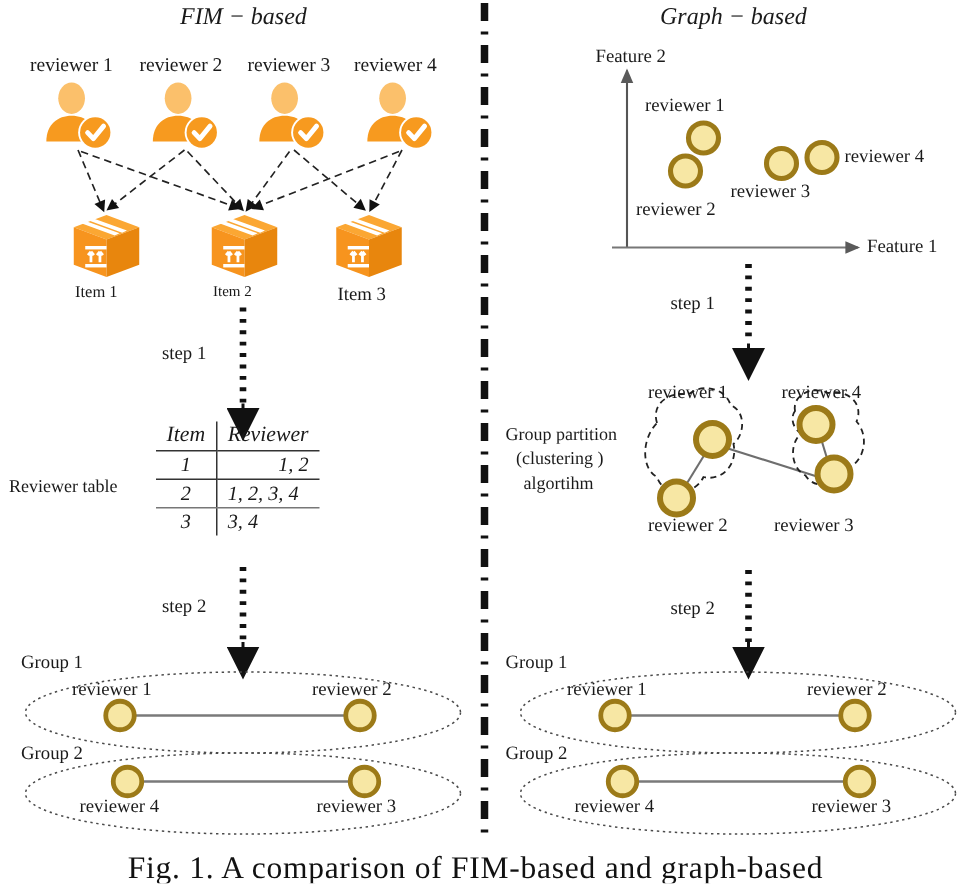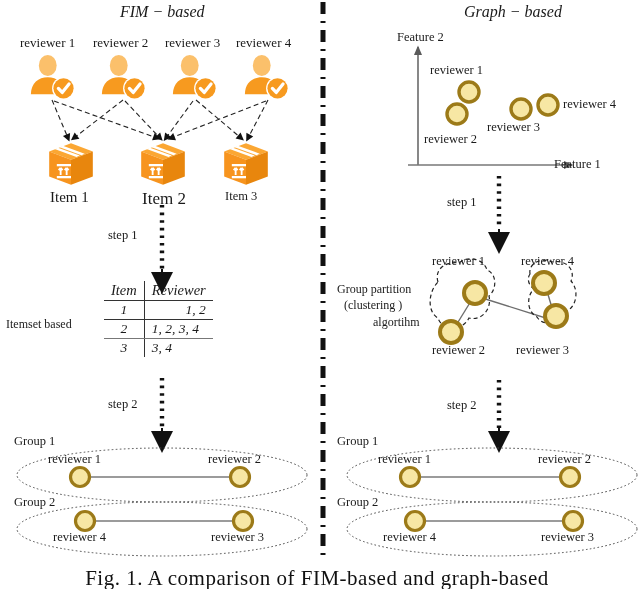--- a/index.html
+++ b/index.html
@@ -18,21 +18,21 @@
   .tbl th{font-size:14.5px;}
   .tbl .c1{text-align:center;}
   .tbl .c2{text-align:left;}
 </style>
 </head>
 <body>
 
 <div id="fig">
 
   <div class="lbl panel-title" style="left:120px;top:4px;">FIM − based</div>
-  <div class="lbl panel-title" style="left:464px;top:4px;font-style:italic;">Graph − based</div>
+  <div class="lbl panel-title" style="left:440px;top:4px;font-style:italic;">Graph − based</div>
 
   <svg width="640" height="589" viewBox="0 0 640 589">
     <defs>
       <marker id="arrHead" markerWidth="9" markerHeight="9" refX="4.5" refY="4.5" orient="auto">
           <path d="M1,1 L8,4.5 L1,8 Z" fill="#111"></path>
         </marker>
       <marker id="arrThin" markerWidth="8" markerHeight="8" refX="6" refY="4" orient="auto">
           <path d="M0,1 L7,4 L0,7 Z" fill="#5a5a5a"></path>
         </marker>
       <marker id="arrFat" markerWidth="12" markerHeight="11" refX="2" refY="5.5" orient="auto">
@@ -165,28 +165,28 @@
       <circle cx="415" cy="521" r="9.5" fill="#F7E7A4" stroke="#9C7A18" stroke-width="3.2"></circle>
       <circle cx="573" cy="521" r="9.5" fill="#F7E7A4" stroke="#9C7A18" stroke-width="3.2"></circle>
     </g>
   </svg>
 
   <div class="lbl" style="left:20px;top:36px;font-size:13px;">reviewer 1</div>
   <div class="lbl" style="left:93px;top:36px;font-size:13px;">reviewer 2</div>
   <div class="lbl" style="left:165px;top:36px;font-size:13px;">reviewer 3</div>
   <div class="lbl" style="left:236px;top:36px;font-size:13px;">reviewer 4</div>
 
-  <div class="lbl" style="left:50px;top:190px;font-size:15px;">Item 1</div>
-  <div class="lbl" style="left:142px;top:190px;font-size:17px;">Item 2</div>
+  <div class="lbl" style="left:50px;top:190px;font-size:11px;">Item 1</div>
+  <div class="lbl" style="left:142px;top:190px;font-size:10px;">Item 2</div>
   <div class="lbl" style="left:225px;top:190px;font-size:12.5px;">Item 3</div>
 
   <div class="lbl" style="left:108px;top:229px;font-size:12.5px;">step 1</div>
   <div class="lbl" style="left:108px;top:398px;font-size:12.5px;">step 2</div>
 
-  <div class="lbl" style="left:6px;top:318px;font-size:12px;">Itemset based</div>
+  <div class="lbl" style="left:6px;top:318px;font-size:12px;">Reviewer table</div>
 
   <div class="tbl" style="left:104px;top:281px;">
     <table>
       <tbody>
           <tr>
         <th class="c1" style="border-bottom:1.4px solid #333;border-right:1.4px solid #333;text-align:center;">Item</th>
         <th class="c2" style="border-bottom:1.4px solid #333;text-align:right;">Reviewer</th>
       </tr>
       <tr>
         <td class="c1" style="border-bottom:1.4px solid #333;border-right:1.4px solid #333;">1</td>
@@ -205,33 +205,33 @@
   </div>
 
   <div class="lbl" style="left:14px;top:435px;font-size:12.5px;">Group 1</div>
   <div class="lbl" style="left:48px;top:453px;font-size:12.5px;">reviewer 1</div>
   <div class="lbl" style="left:208px;top:453px;font-size:12.5px;">reviewer 2</div>
   <div class="lbl" style="left:14px;top:496px;font-size:12.5px;">Group 2</div>
   <div class="lbl" style="left:53px;top:531px;font-size:12.5px;">reviewer 4</div>
   <div class="lbl" style="left:211px;top:531px;font-size:12.5px;">reviewer 3</div>
 
   <div class="lbl" style="left:397px;top:31px;font-size:12.5px;">Feature 2</div>
-  <div class="lbl" style="left:554px;top:158px;font-size:12.5px;">Feature 1</div>
+  <div class="lbl" style="left:578px;top:158px;font-size:12.5px;">Feature 1</div>
 
   <div class="lbl" style="left:430px;top:64px;font-size:12.5px;">reviewer 1</div>
   <div class="lbl" style="left:424px;top:133px;font-size:12.5px;">reviewer 2</div>
   <div class="lbl" style="left:487px;top:121px;font-size:12.5px;">reviewer 3</div>
   <div class="lbl" style="left:563px;top:98px;font-size:12.5px;">reviewer 4</div>
 
   <div class="lbl" style="left:447px;top:196px;font-size:12.5px;">step 1</div>
   <div class="lbl" style="left:447px;top:399px;font-size:12.5px;">step 2</div>
 
   <div class="lbl" style="left:337px;top:283px;font-size:12px;">Group partition</div>
   <div class="lbl" style="left:344px;top:299px;font-size:12px;">(clustering )</div>
-  <div class="lbl" style="left:349px;top:316px;font-size:12px;margin-left:24px;">algortihm</div>
+  <div class="lbl" style="left:349px;top:316px;font-size:12px;">algortihm</div>
 
   <div class="lbl" style="left:432px;top:255px;font-size:12.5px;">reviewer 1</div>
   <div class="lbl" style="left:521px;top:255px;font-size:12.5px;">reviewer 4</div>
   <div class="lbl" style="left:432px;top:344px;font-size:12.5px;">reviewer 2</div>
   <div class="lbl" style="left:516px;top:344px;font-size:12.5px;">reviewer 3</div>
 
   <div class="lbl" style="left:337px;top:435px;font-size:12.5px;">Group 1</div>
   <div class="lbl" style="left:378px;top:453px;font-size:12.5px;">reviewer 1</div>
   <div class="lbl" style="left:538px;top:453px;font-size:12.5px;">reviewer 2</div>
   <div class="lbl" style="left:337px;top:496px;font-size:12.5px;">Group 2</div>

